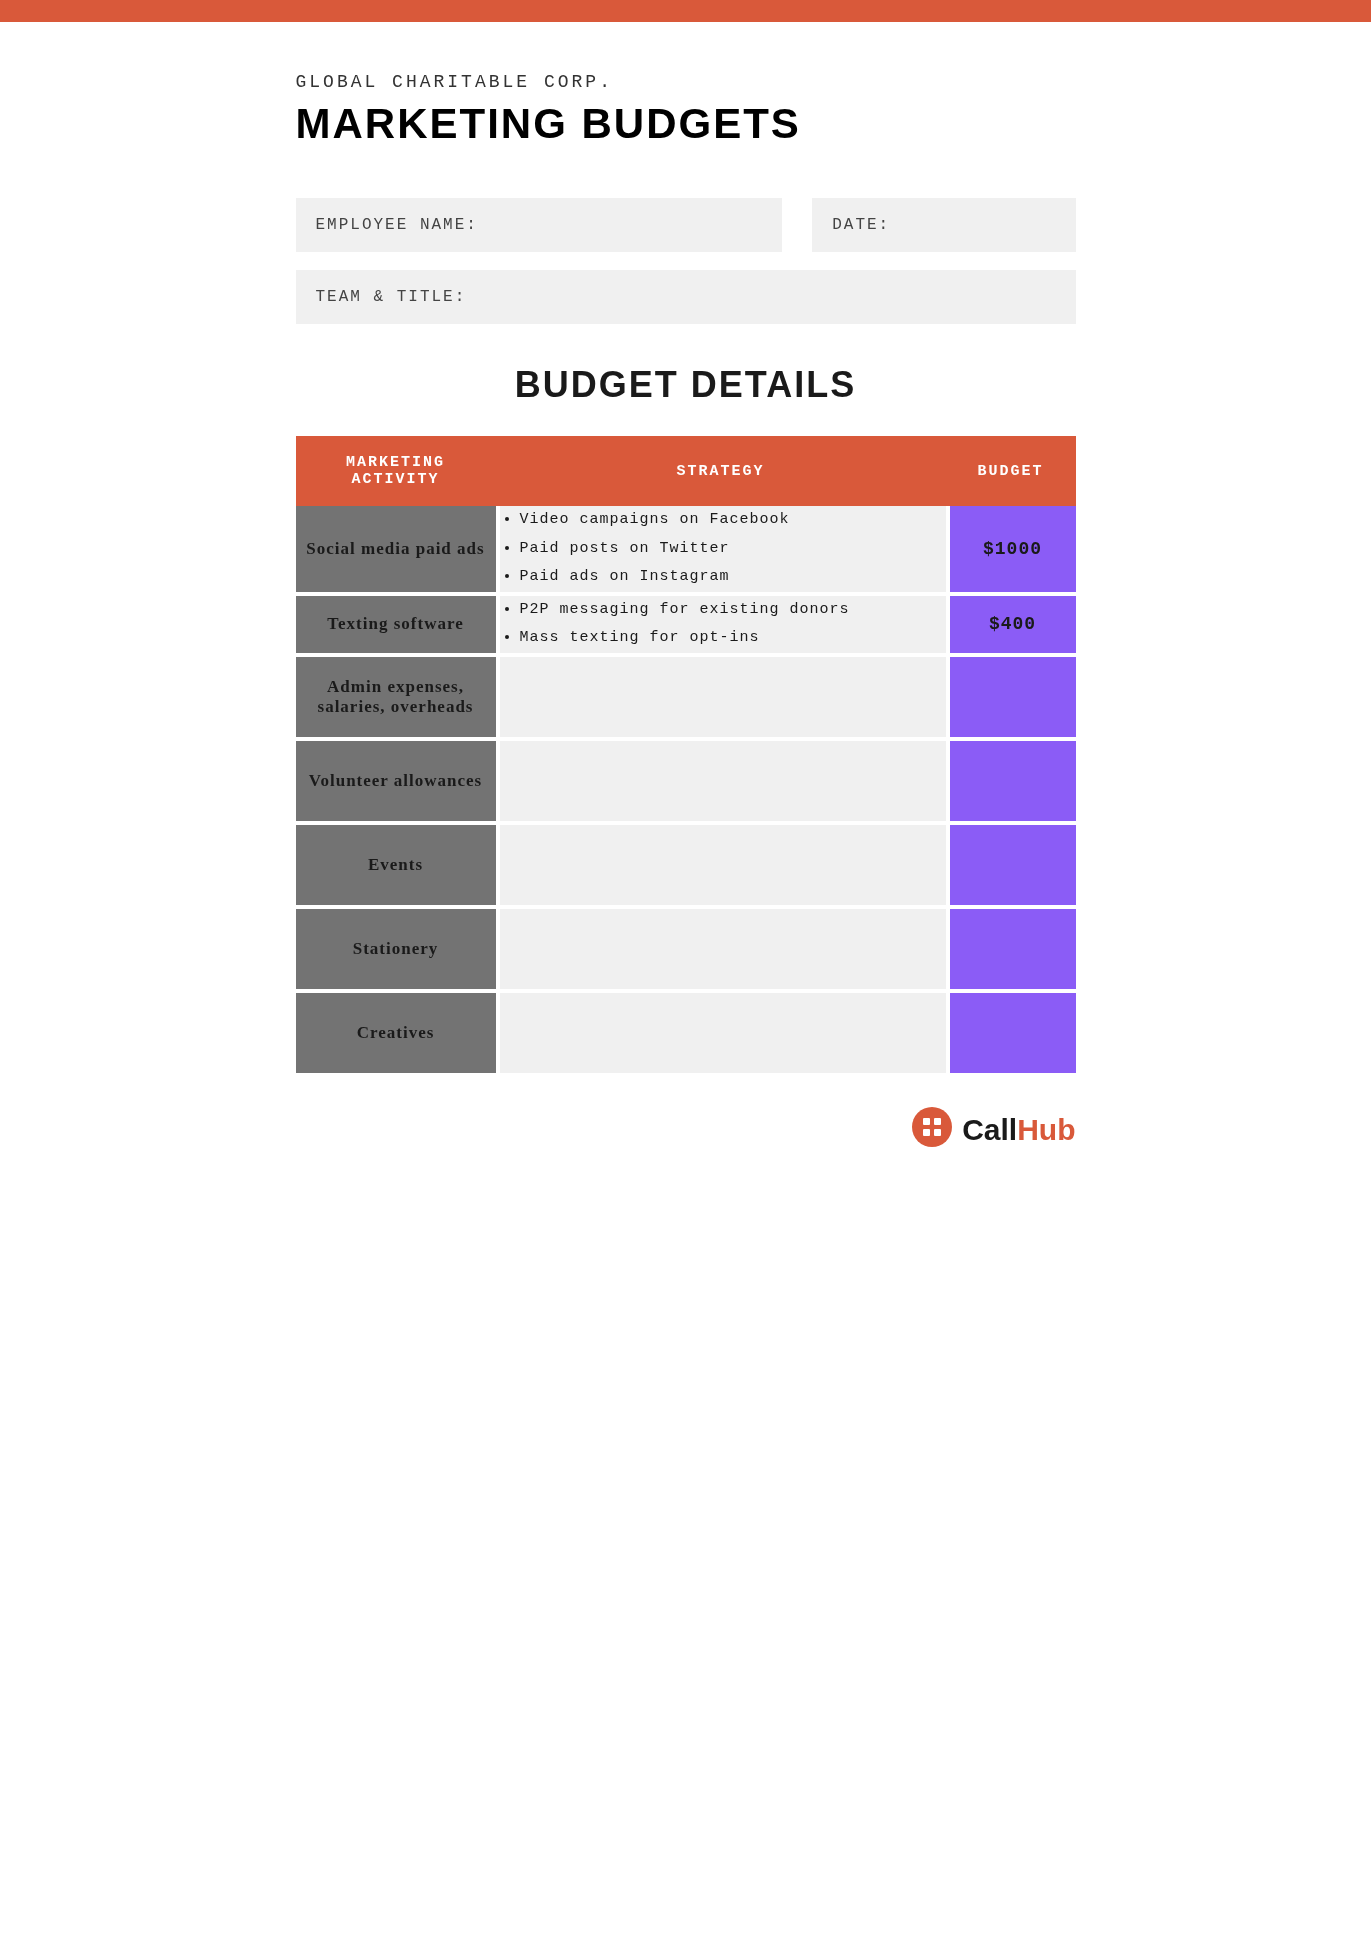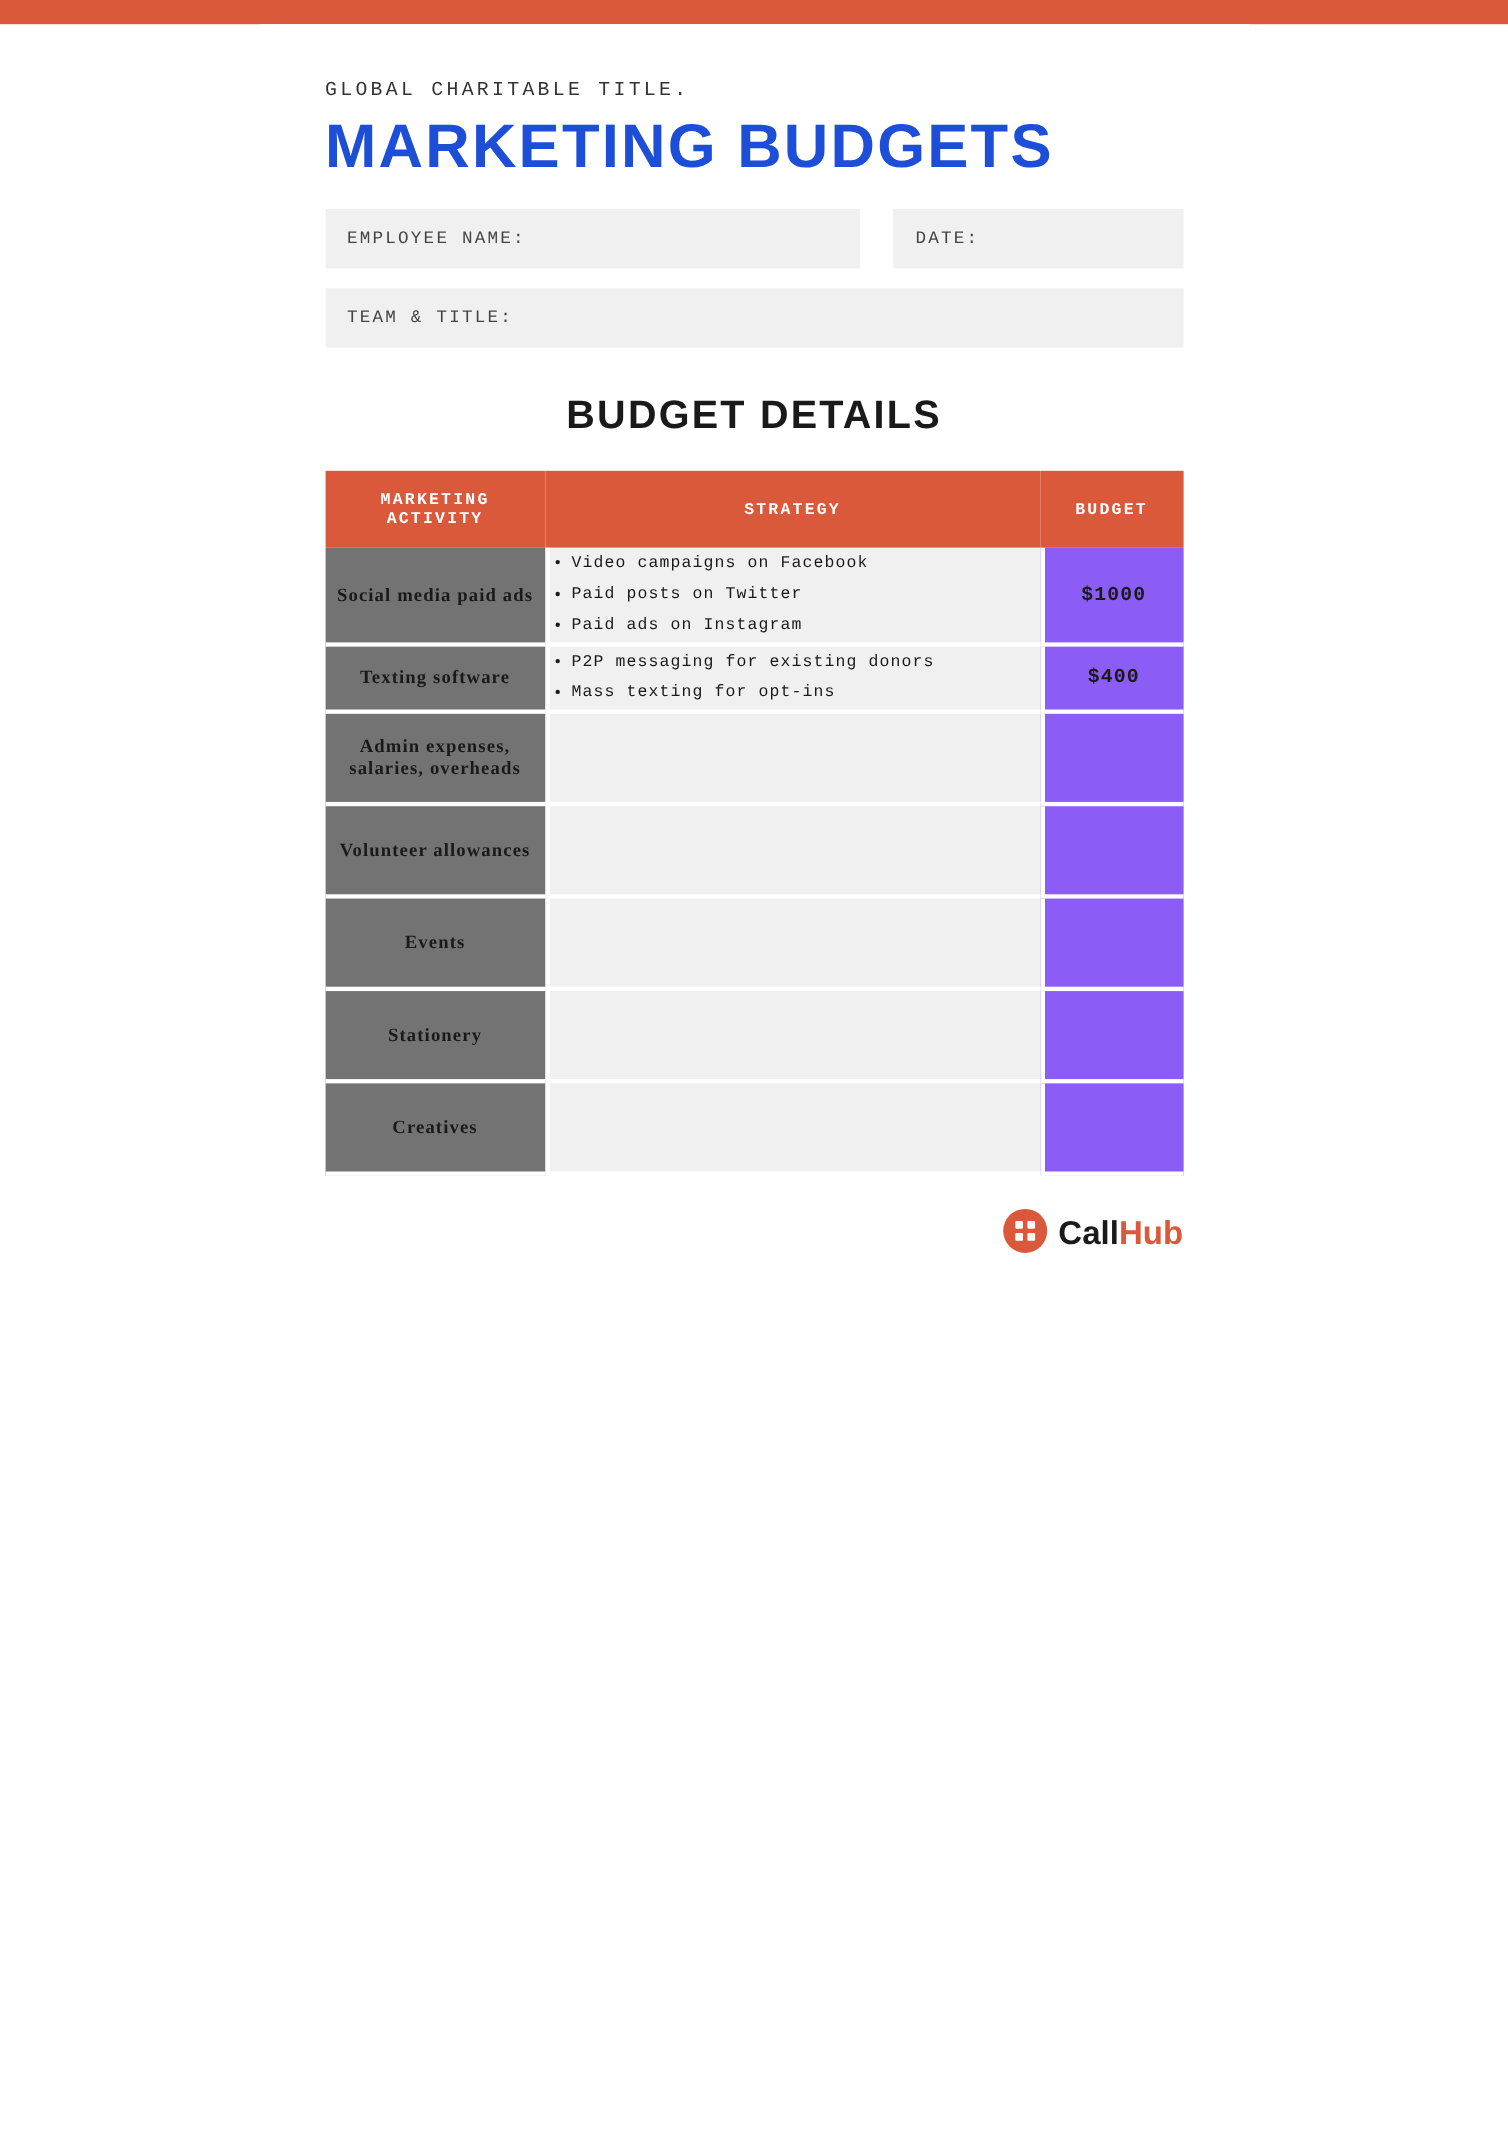--- a/index.html
+++ b/index.html
@@ -29,26 +29,26 @@
     .org-name {
       font-size: 18px;
       font-weight: 400;
       letter-spacing: 3px;
       color: #333;
       margin-bottom: 8px;
       font-family: 'Courier New', Courier, monospace;
     }
 
     .page-title {
-      font-size: 56px;
+      font-size: 42px;
       font-weight: 900;
-      color: #1d4ed8;
+      color: #000000;
       letter-spacing: 2px;
       font-family: 'Arial Black', Arial, sans-serif;
-      margin-bottom: 25px;
+      margin-bottom: 50px;
     }
 
     .form-section {
       margin-bottom: 40px;
     }
 
     .form-row {
       display: flex;
       gap: 30px;
       margin-bottom: 18px;
@@ -202,21 +202,21 @@
       color: #d9593a;
     }
   </style>
 </head>
 <body>
 
 <div class="top-bar"></div>
 
 <div class="page">
 
-  <div class="org-name">GLOBAL CHARITABLE TITLE.</div>
+  <div class="org-name">GLOBAL CHARITABLE CORP.</div>
   <div class="page-title">MARKETING BUDGETS</div>
 
   <div class="form-section">
     <div class="form-row">
       <div class="form-field form-field-wide">EMPLOYEE NAME:</div>
       <div class="form-field form-field-narrow">DATE:</div>
     </div>
     <div class="form-row">
       <div class="form-field form-field-wide">TEAM &amp; TITLE:</div>
     </div>

